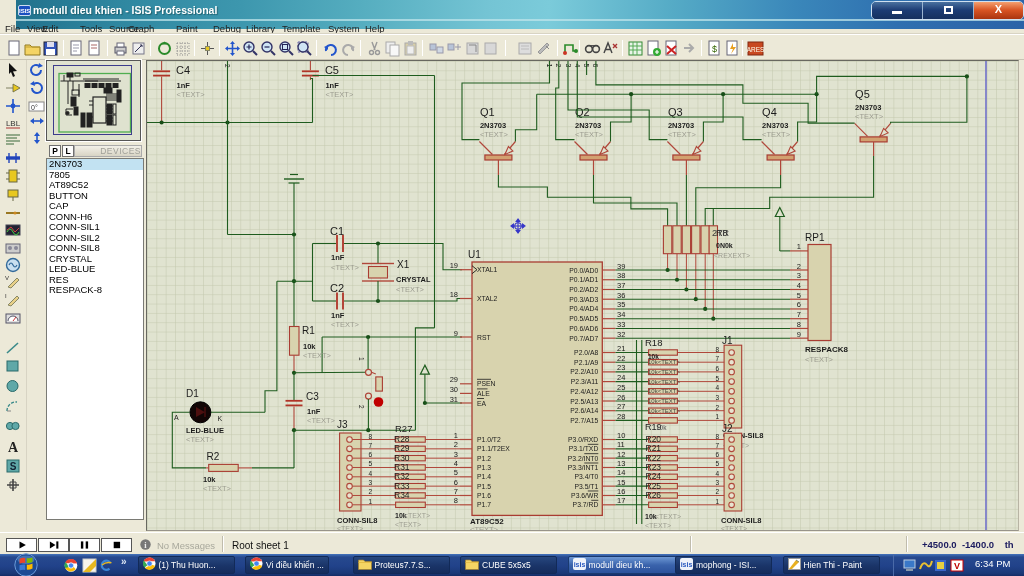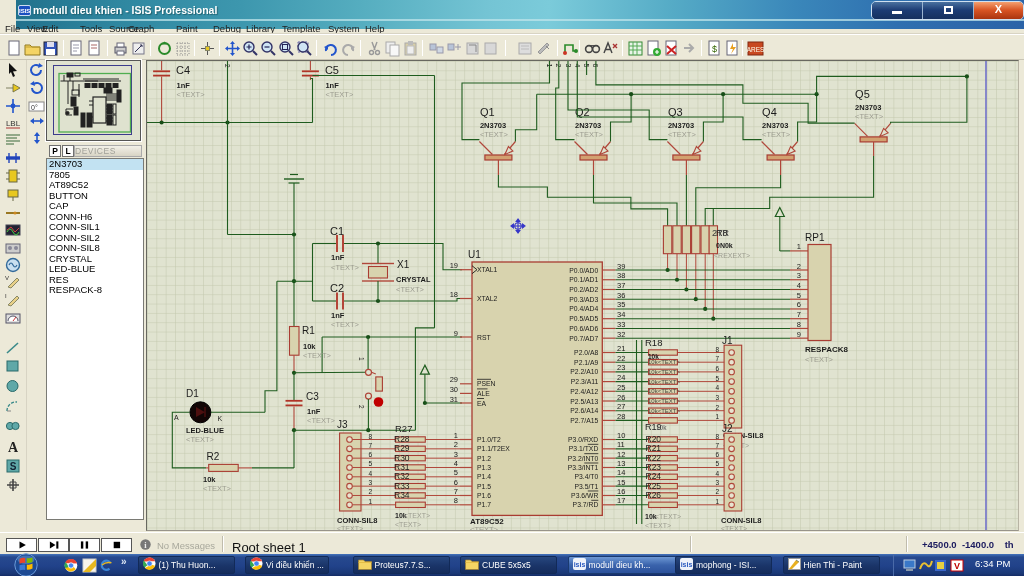--- a/index.html
+++ b/index.html
@@ -18,29 +18,29 @@
 #mline{left:0;top:33px;width:1024px;height:2px;background:#fff;border-top:1px solid #d8d4c4}
 #tbar{left:0;top:36px;width:1024px;height:24px;background:#ece9d8;border-bottom:1px solid #c8c4b4}
 .ti{position:absolute;top:40px;width:17px;height:17px}
 .sep{position:absolute;top:40px;width:1px;height:16px;background:#c8c4b4;border-right:1px solid #fff}
 #lcol{left:0;top:60px;width:27px;height:470px;background:#ece9d8;border-right:1px solid #d8d4c4}
 .li{position:absolute;left:4px;width:18px;height:16px}
 #rcol{left:27px;top:60px;width:19px;height:470px;background:#ece9d8}
 #ovr{left:46px;top:60px;width:95px;height:81px;background:#dfe2cf;border:1px solid #555;outline:1px solid #fff}
 #plrow{left:46px;top:145px;width:98px;height:13px}
 .pbtn{position:absolute;top:0;width:12px;height:12px;background:#fdfdfd;border:1px solid #707070;font-size:8.5px;font-weight:bold;text-align:center;line-height:11px;color:#000}
-#devhdr{position:absolute;left:28px;top:0;width:68px;height:12px;background:linear-gradient(#f2f0e8,#d8d4c4);border:1px solid #aaa;color:#a0a098;font-size:8.5px;text-align:left;line-height:11px;letter-spacing:0.5px}
+#devhdr{position:absolute;left:28px;top:0;width:68px;height:12px;background:linear-gradient(#f2f0e8,#d8d4c4);border:1px solid #aaa;color:#a0a098;font-size:8.5px;text-align:right;line-height:11px;letter-spacing:0.5px}
 #dlist{left:46px;top:158px;width:98px;height:362px;background:#fff;border:1px solid #7a7a74;overflow:hidden;font-size:9.5px;color:#000}
 #dlist div{height:10.5px;line-height:10.5px;padding-left:2px;white-space:nowrap}
 #dlist .sel{background:#c2e2f2}
 #cwrap{left:146px;top:60px;width:873px;height:471px;border-top:1px solid #686860;border-left:1px solid #686860;border-right:1px solid #b8b4a4;border-bottom:1px solid #98948a;background:#e0e3d0;overflow:hidden}
 #status{left:0;top:532px;width:1024px;height:22px;background:#ece9d8;border-top:1px solid #fff}
 .pb{position:absolute;top:5px;width:31px;height:14px;background:#fff;border:1px solid #555}
 #nomsg{position:absolute;left:157px;top:7px;color:#a8a89c;font-size:9.5px}
-#rootsheet{position:absolute;left:232px;top:7px;color:#111;font-size:13px}
+#rootsheet{position:absolute;left:232px;top:7px;color:#111;font-size:10px}
 .sgroove{position:absolute;top:3px;width:2px;height:16px;border-left:1px solid #c0bcac;border-right:1px solid #fff}
 #coords{position:absolute;left:922px;top:6px;width:100px;color:#1a1a5e;font-size:9.5px;font-weight:bold}
 #task{left:0;top:554px;width:1024px;height:22px;background:linear-gradient(#4574bc,#27498e 14%,#21428a 55%,#1a3876 88%,#142c66)}
 .tbtn{position:absolute;top:2px;height:18px;border-radius:2px;background:linear-gradient(#27477e,#1a3468 55%,#152c5c);border:1px solid #122a58;color:#fff;font-size:8.5px;line-height:16px;white-space:nowrap;overflow:hidden}
 .tbtn .ic{display:inline-block;vertical-align:-2px;margin:0 3px 0 4px}
 .tbtn.on{background:linear-gradient(#6d97d4,#3a63ac 50%,#2c529c);border-color:#1a3a70}
 #tray{position:absolute;left:893px;top:0;height:22px;border-left:1px solid #4a6aa8}
 #clock{position:absolute;left:975px;top:4px;color:#fff;font-size:9.5px}
 </style></head><body>
 <div id="title" class="abs">

